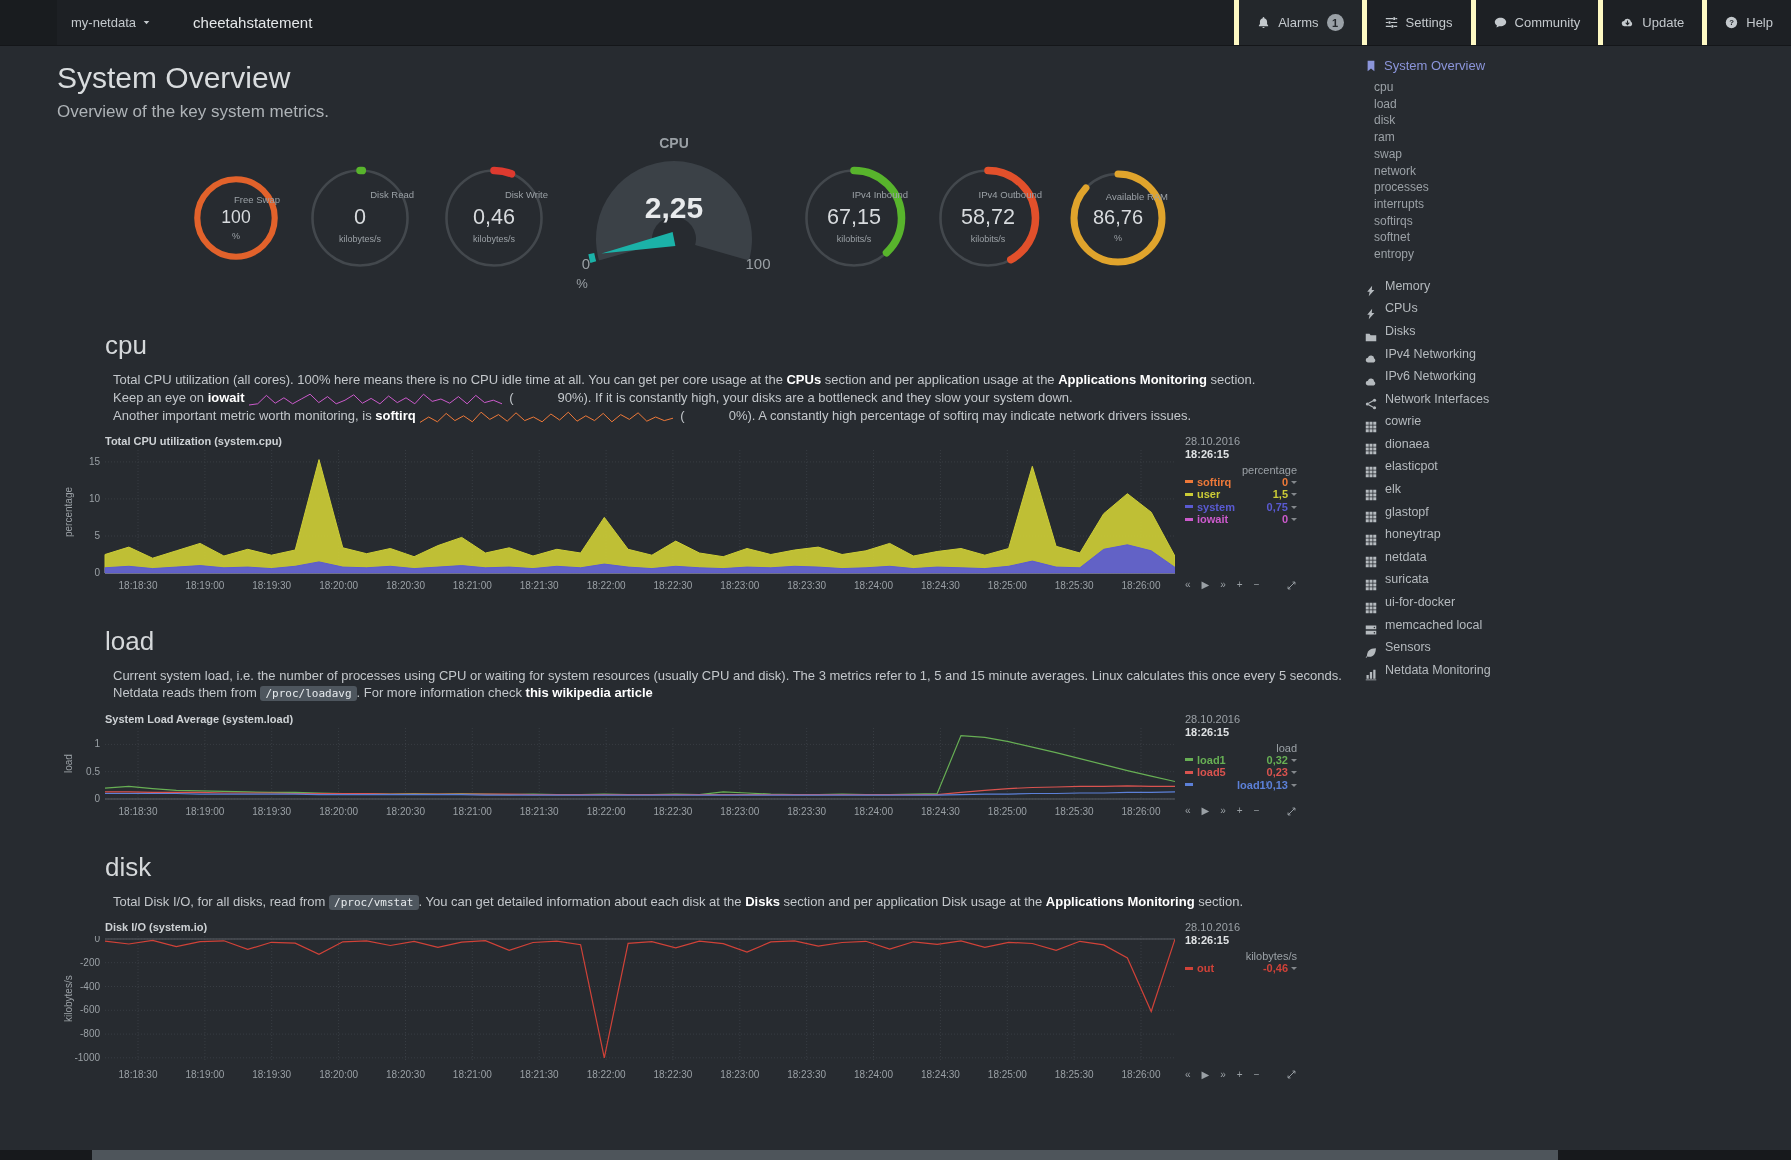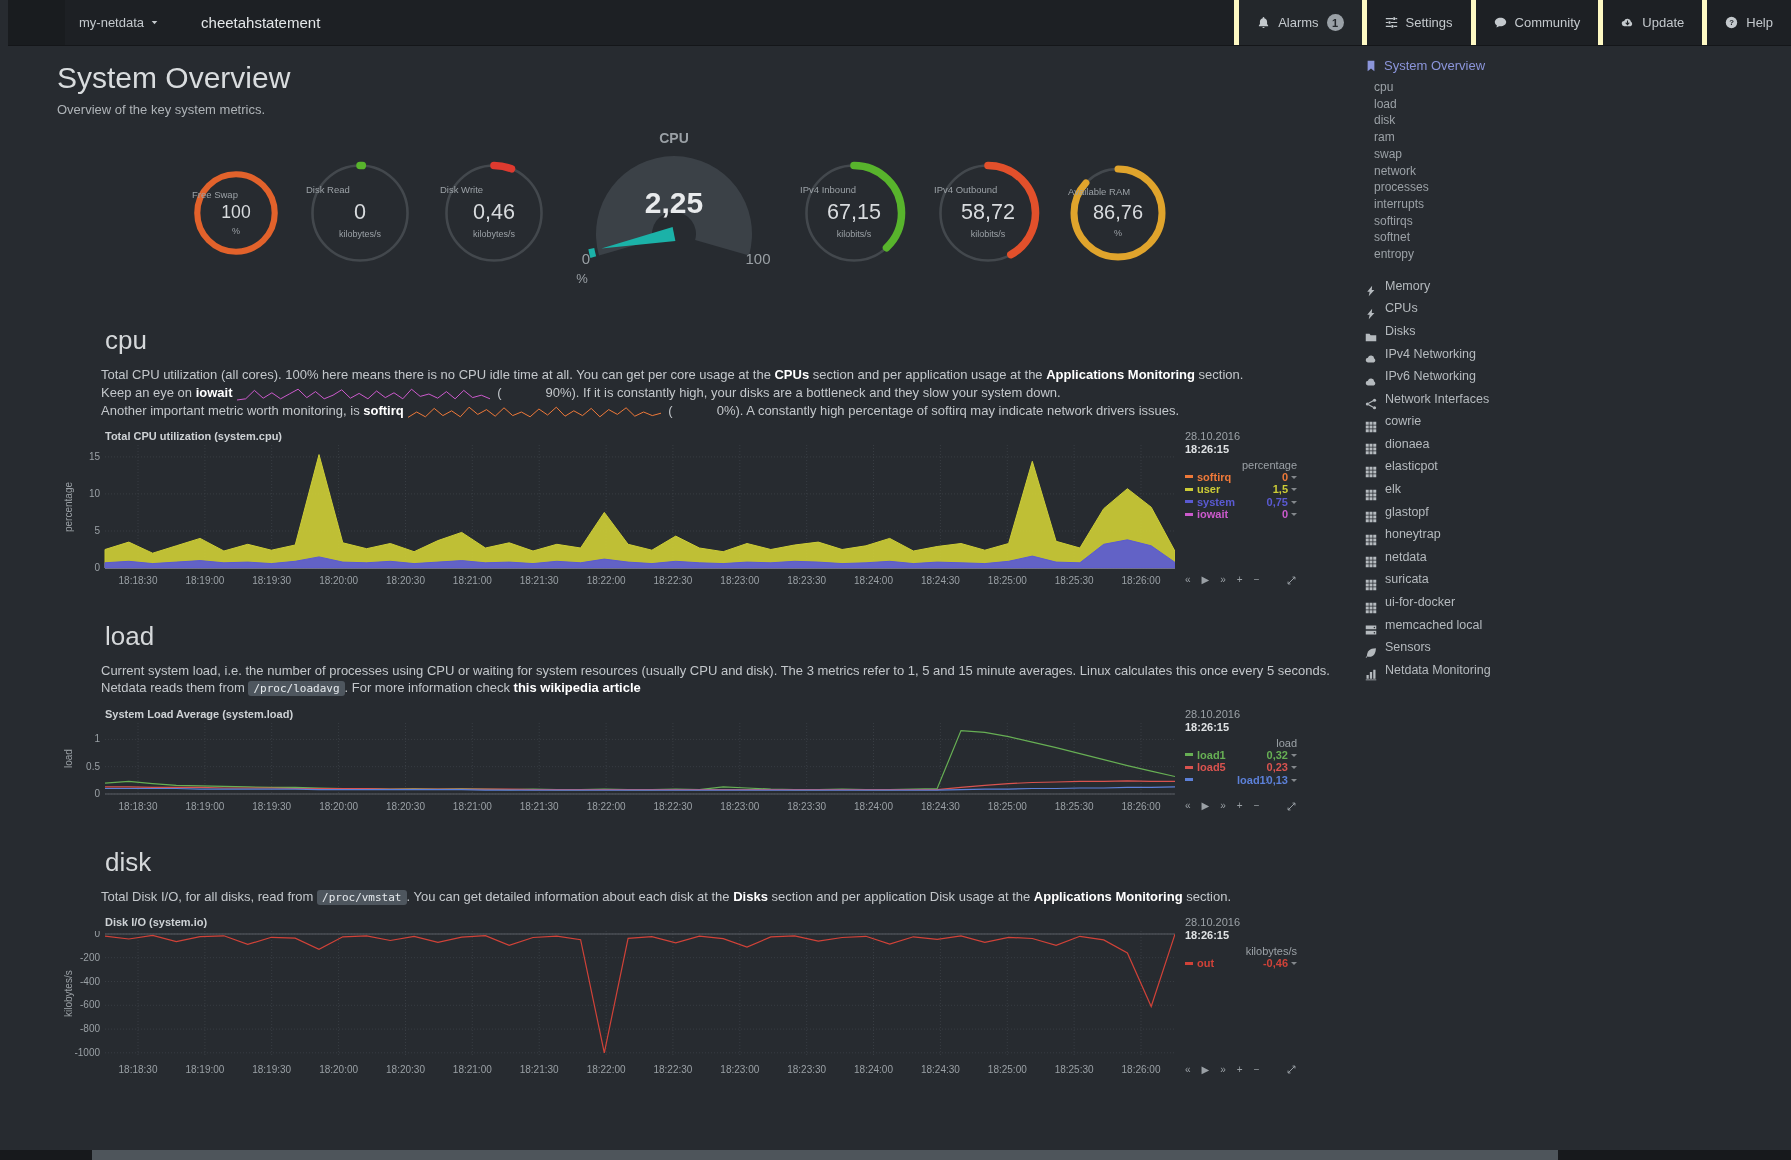--- a/index.html
+++ b/index.html
@@ -1,46 +1,46 @@
 <!DOCTYPE html>
 <html><head>
 <meta charset="utf-8">
 <style>
   html,body{margin:0;padding:0}
   body{width:1791px;height:1160px;position:relative;overflow:hidden;background:#272b30;
        font-family:"Liberation Sans",sans-serif;color:#c8ccd0}
   
-  .navbar{position:absolute;top:0;left:8px;right:0;height:45px;background:#1d2024;display:flex;
+  .navbar{position:absolute;top:0;left:0;right:0;height:45px;background:#1d2024;display:flex;
           align-items:stretch;border-bottom:1px solid #141619;z-index:10}
   .nav-left-pad{width:57px;background:#191c1f}
   .brand{display:flex;align-items:center;gap:6px;padding:0 14px;color:#c4c9cd;font-size:13px;cursor:pointer}
   .brand .icon svg{width:9px;height:9px}
   .hostname{display:flex;align-items:center;padding:0 14px;margin-left:14px;font-size:15px;color:#e4e7e9}
   .nav-right{margin-left:auto;display:flex}
   .nav-btn{display:flex;align-items:center;gap:8px;padding:0 18px;font-size:13px;color:#c4c9cd;
            border-left:5px solid #fef9c3;cursor:pointer;white-space:nowrap}
   .nav-btn.active{background:#23272b}
   .badge{background:#9aa1a7;color:#23272b;font-size:11px;font-weight:bold;width:17px;height:17px;
          border-radius:50%;display:flex;align-items:center;justify-content:center}
   .icon svg{width:13px;height:13px;display:block;fill:currentColor}
   
   .main{position:absolute;left:57px;top:45px;width:1246px}
   .page-title{font-size:30px;font-weight:300;color:#d9dcde;margin:16px 0 0}
-  .page-sub{font-size:13px;color:#aeb3b7;margin-top:7px}
+  .page-sub{font-size:17px;color:#aeb3b7;margin-top:7px}
   
   .gauge-row{margin-top:10px;height:172px;display:flex;align-items:center;justify-content:center;gap:26px}
   .pie{position:relative;flex:none}
   .pie svg{position:absolute;left:0;top:0}
-  .pie-title{position:absolute;left:0;right:0;top:23%;text-align:left;font-size:9.5px;color:#9ba1a6}
+  .pie-title{position:absolute;left:0;right:0;top:23%;text-align:right;font-size:9.5px;color:#9ba1a6}
   .pie-value{position:absolute;left:0;right:0;top:50%;transform:translateY(-54%);text-align:center;color:#d8dbde}
   .pie-units{position:absolute;left:0;right:0;top:65%;text-align:center;font-size:9px;color:#9ba1a6}
   .cpu-gauge{position:relative;width:200px;height:164px;flex:none}
   
   .section h2{font-size:26px;font-weight:300;color:#d5d8da;margin:26px 0 10px 48px}
-  .desc{margin-left:44px;font-size:13px;line-height:17.5px;color:#c3c7cb}
+  .desc{margin-left:56px;font-size:13px;line-height:17.5px;color:#c3c7cb}
   .desc-line{white-space:nowrap}
   .desc .b{color:#ffffff;font-weight:bold;cursor:pointer}
   .desc .code{font-family:"DejaVu Sans Mono",monospace;font-size:11px;background:#4e565e;color:#e6eaed;
               padding:1px 5px;border-radius:3px}
   .desc .lnk{color:#ffffff;font-weight:bold;cursor:pointer}
   .spark{display:inline-block;vertical-align:middle;width:255px;height:17px;margin:0 3px}
   .gap{display:inline-block;width:44px}
   
   .chart{position:relative;margin-left:48px;margin-top:10px;width:1200px}
   .chart-head{font-size:11px;font-weight:bold;color:#ced2d5;height:15px}

